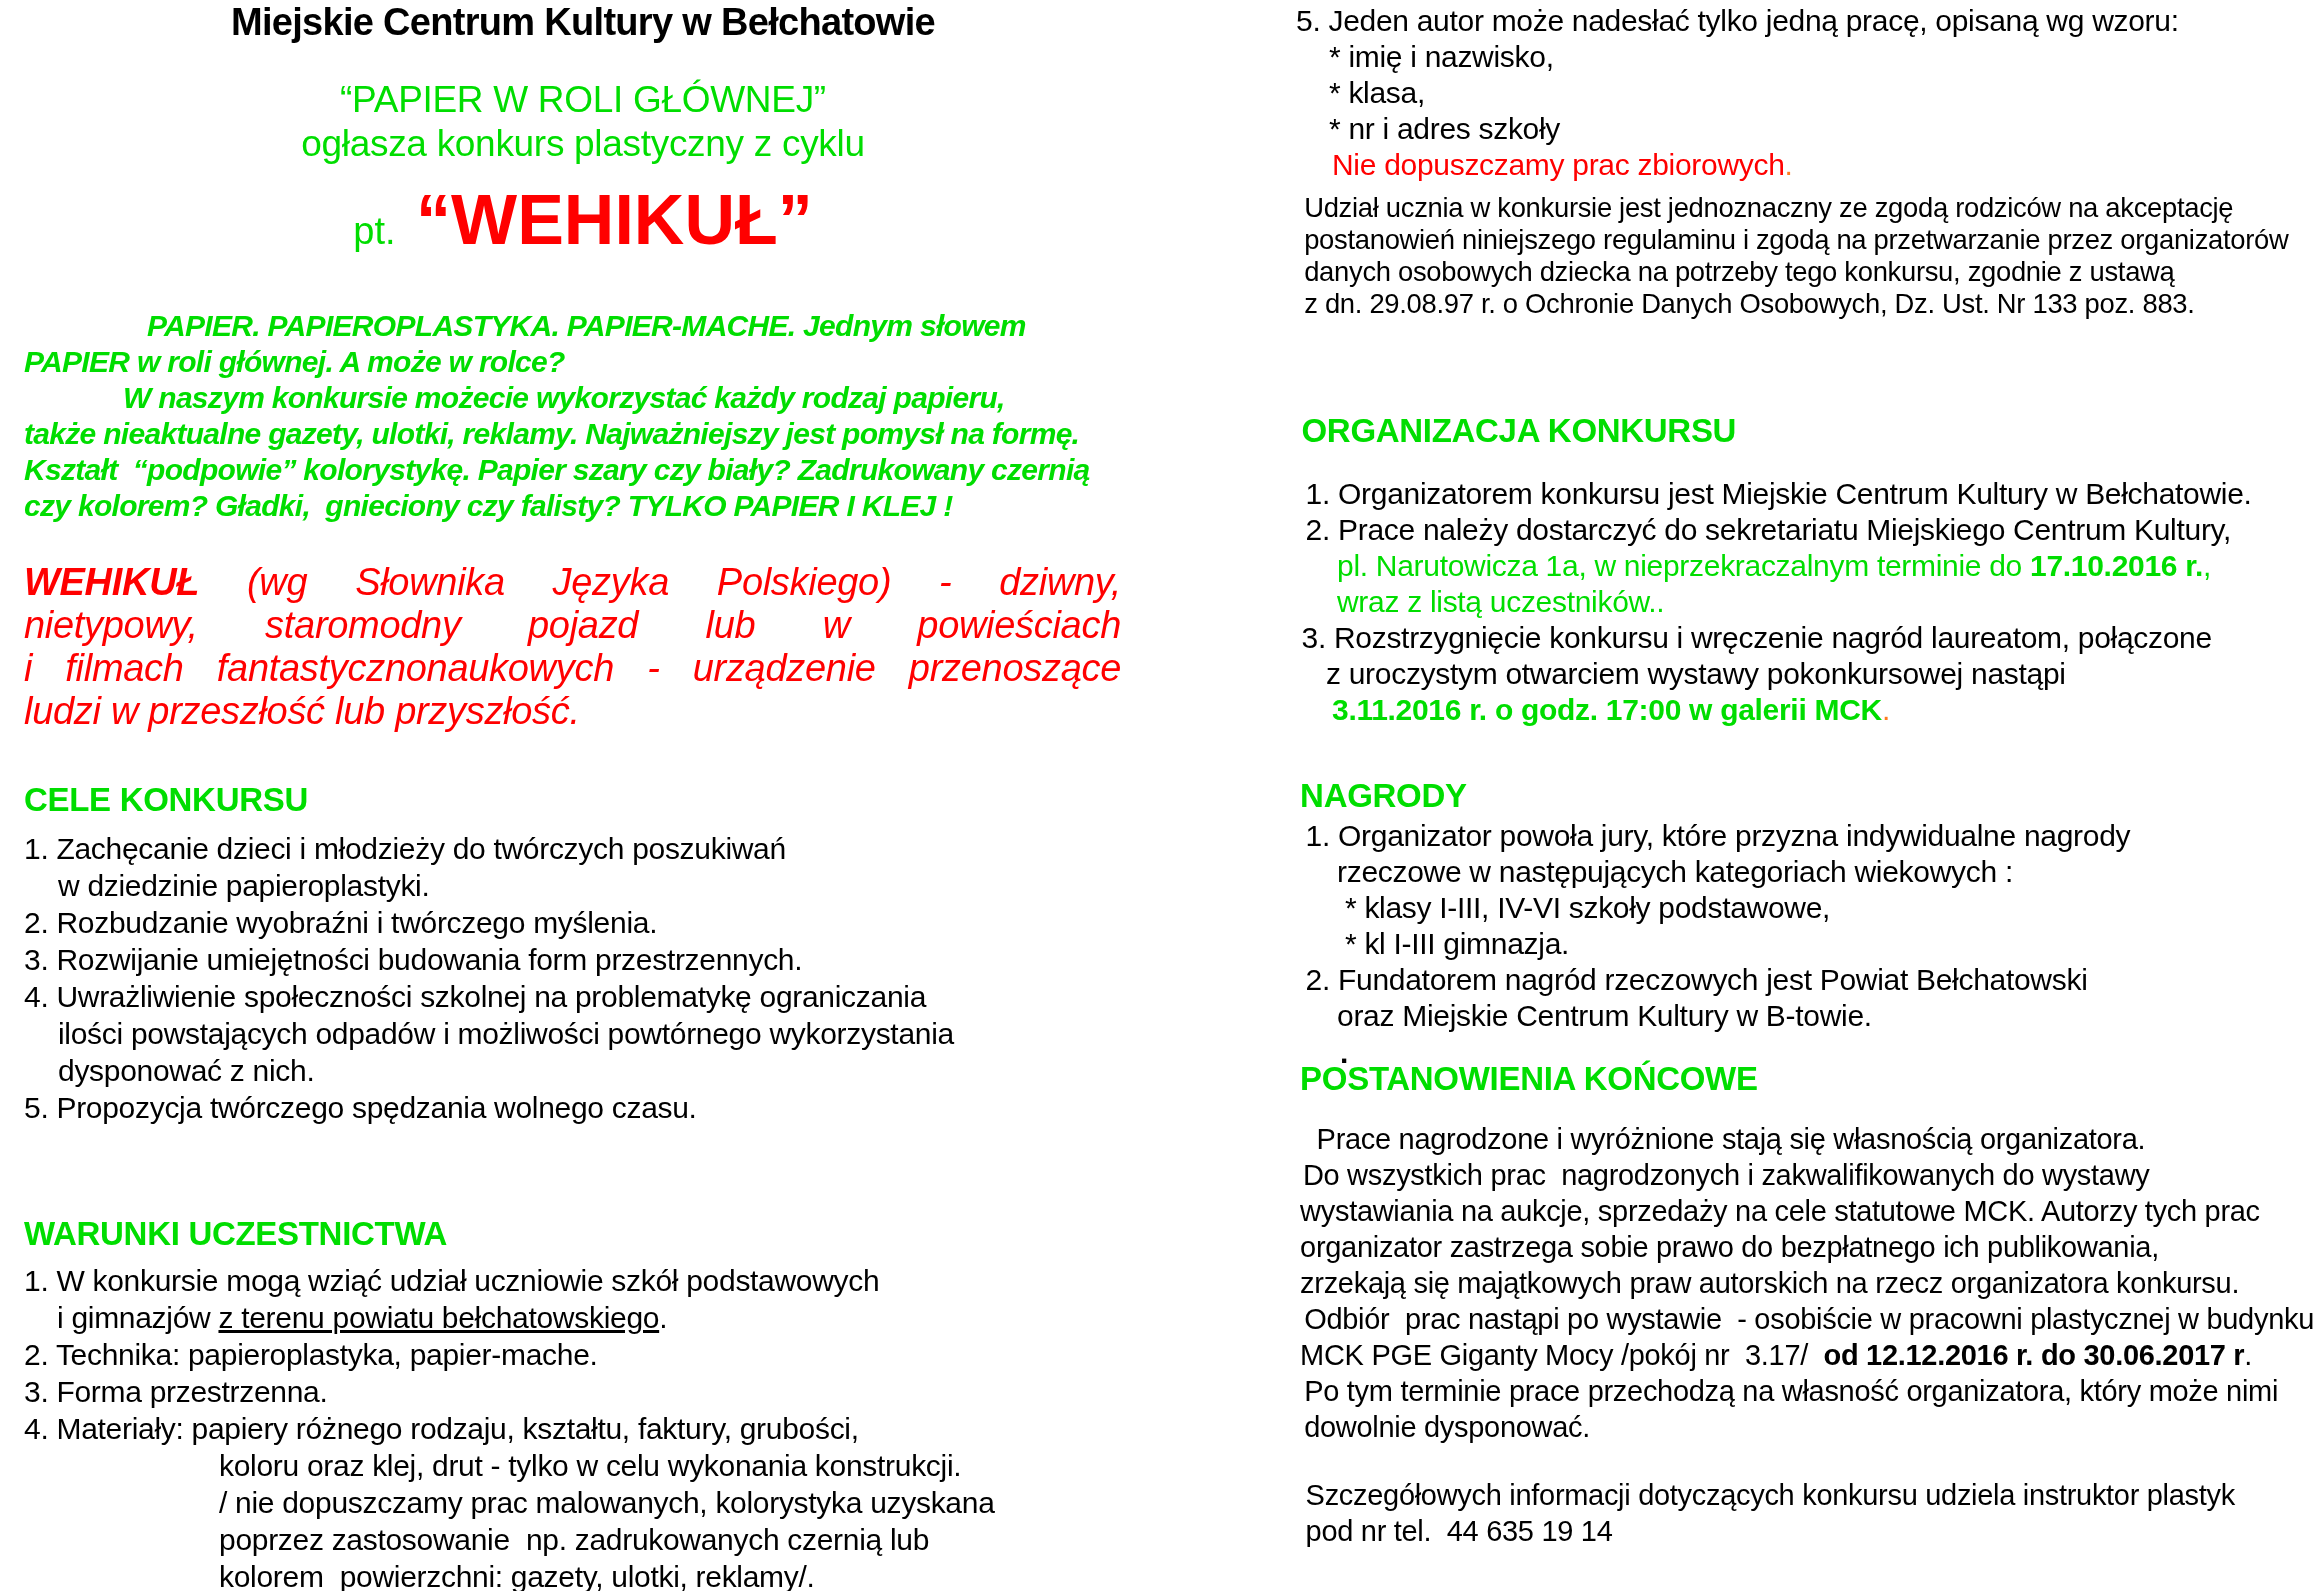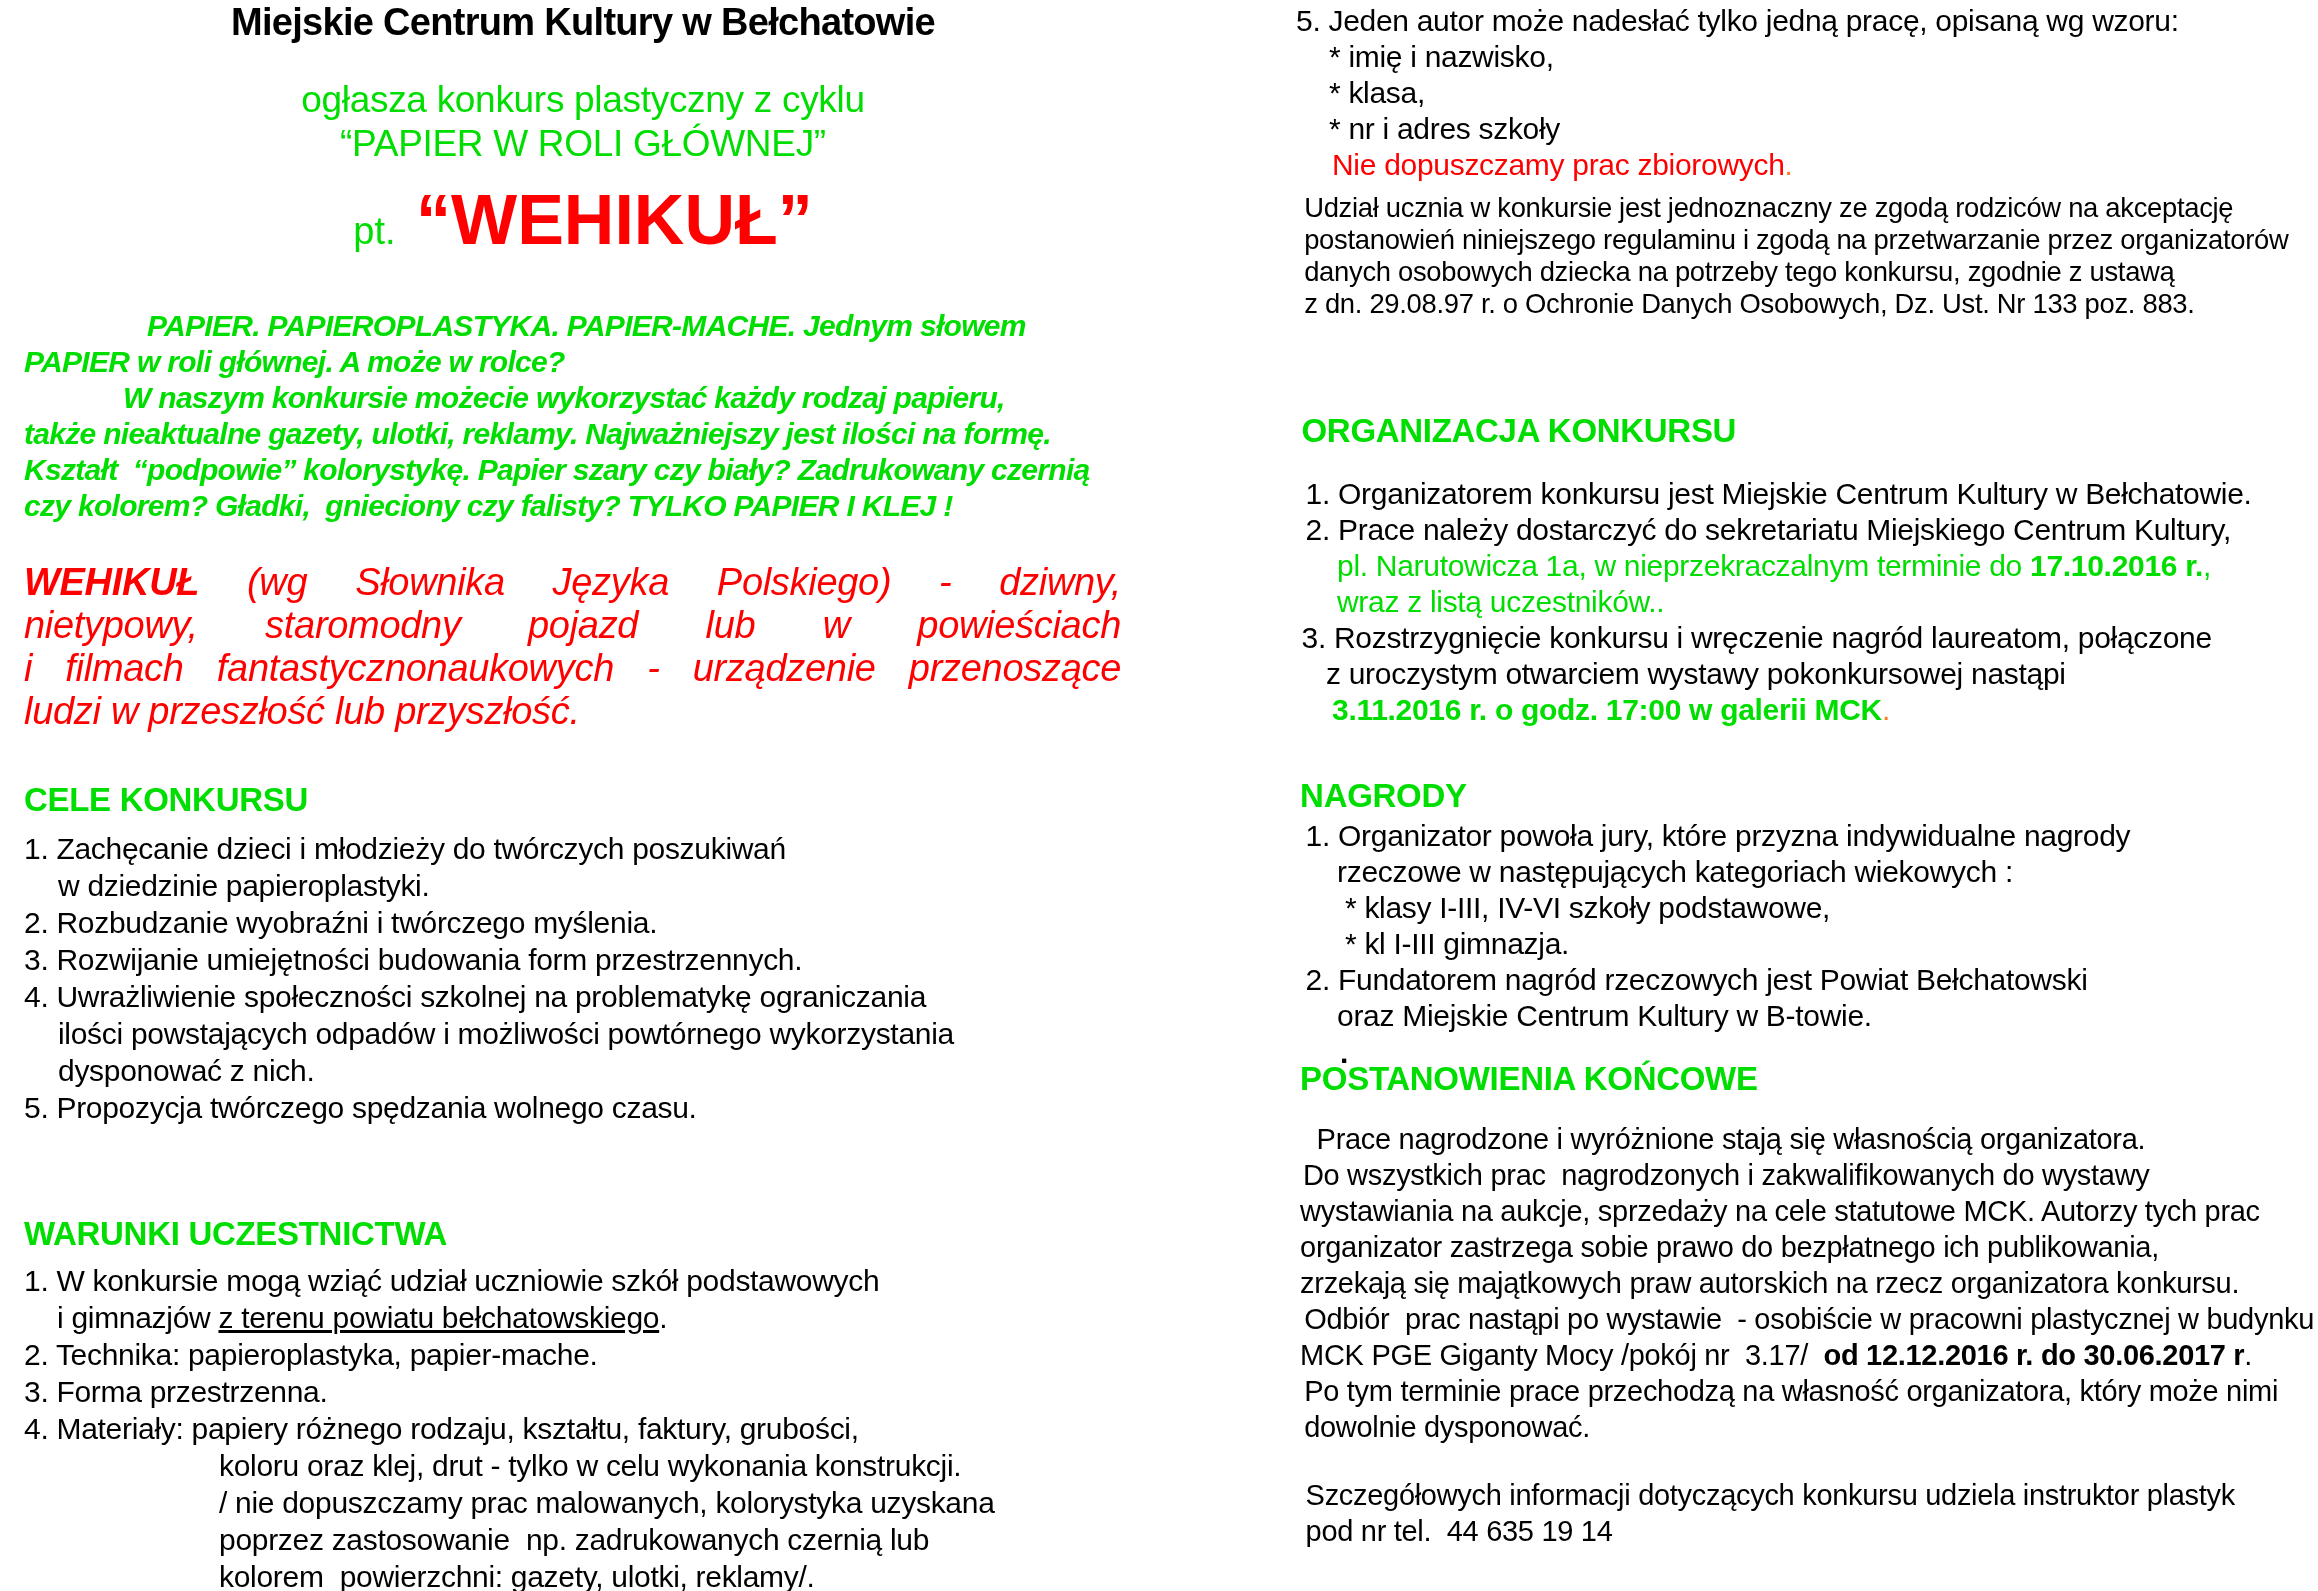--- a/index.html
+++ b/index.html
@@ -59,33 +59,33 @@
 </style>
 </head>
 <body>
 
 <div class="page">
 
   <div class="col col-left">
     <div class="doc-title">Miejskie Centrum Kultury w Bełchatowie</div>
 
     <div class="subtitle green">
+      <div class="tl">“PAPIER W ROLI GŁÓWNEJ”</div>
       <div class="tl">ogłasza konkurs plastyczny z cyklu</div>
-      <div class="tl">“PAPIER W ROLI GŁÓWNEJ”</div>
     </div>
 
     <div class="pt-line">
       <span class="pt-prefix green">pt.</span><span class="contest-name red">“WEHIKUŁ”</span>
     </div>
 
     <div class="intro green">
         <div class="tl" style="padding-left: 123px;"><span>PAPIER. PAPIEROPLASTYKA. PAPIER-MACHE. Jednym słowem</span></div>
         <div class="tl"><span>PAPIER w roli głównej. A może w rolce?</span></div>
         <div class="tl" style="padding-left: 99px;"><span>W naszym konkursie możecie wykorzystać każdy rodzaj papieru,</span></div>
-        <div class="tl"><span>także nieaktualne gazety, ulotki, reklamy. Najważniejszy jest ilości na formę.</span></div>
+        <div class="tl"><span>także nieaktualne gazety, ulotki, reklamy. Najważniejszy jest pomysł na formę.</span></div>
         <div class="tl"><span>Kształt  “podpowie” kolorystykę. Papier szary czy biały? Zadrukowany czernią</span></div>
         <div class="tl"><span>czy kolorem? Gładki,  gnieciony czy falisty? TYLKO PAPIER I KLEJ !</span></div>
       </div>
 
     <div class="definition red">
         <div class="tl just"><span class="bold">WEHIKUŁ</span><span> (wg Słownika Języka Polskiego) - dziwny,</span></div>
         <div class="tl just"><span>nietypowy, staromodny pojazd  lub w powieściach</span></div>
         <div class="tl just"><span>i filmach fantastycznonaukowych -  urządzenie przenoszące</span></div>
         <div class="tl"><span>ludzi w przeszłość lub przyszłość.</span></div>
       </div>

